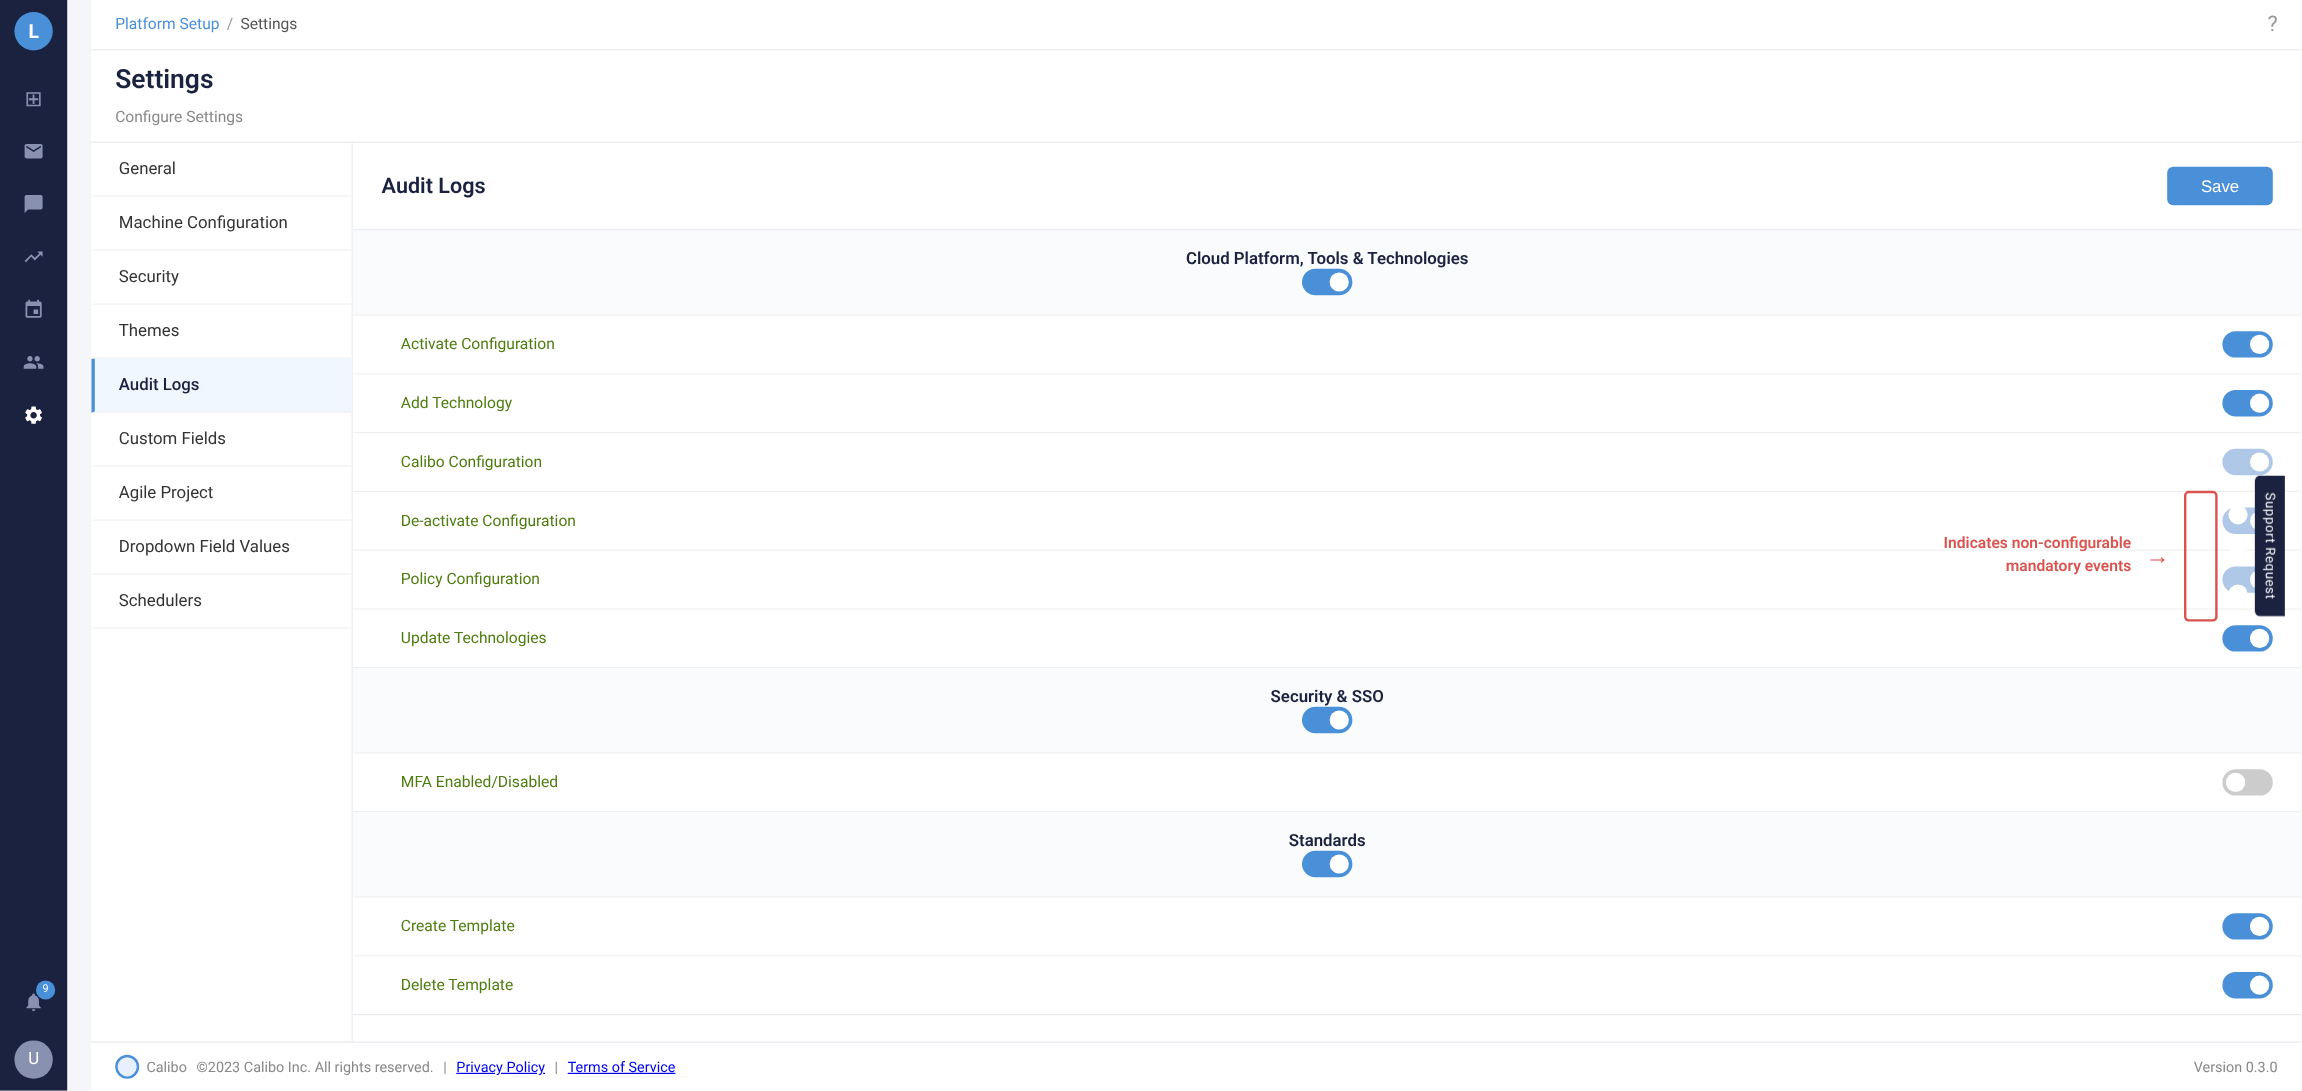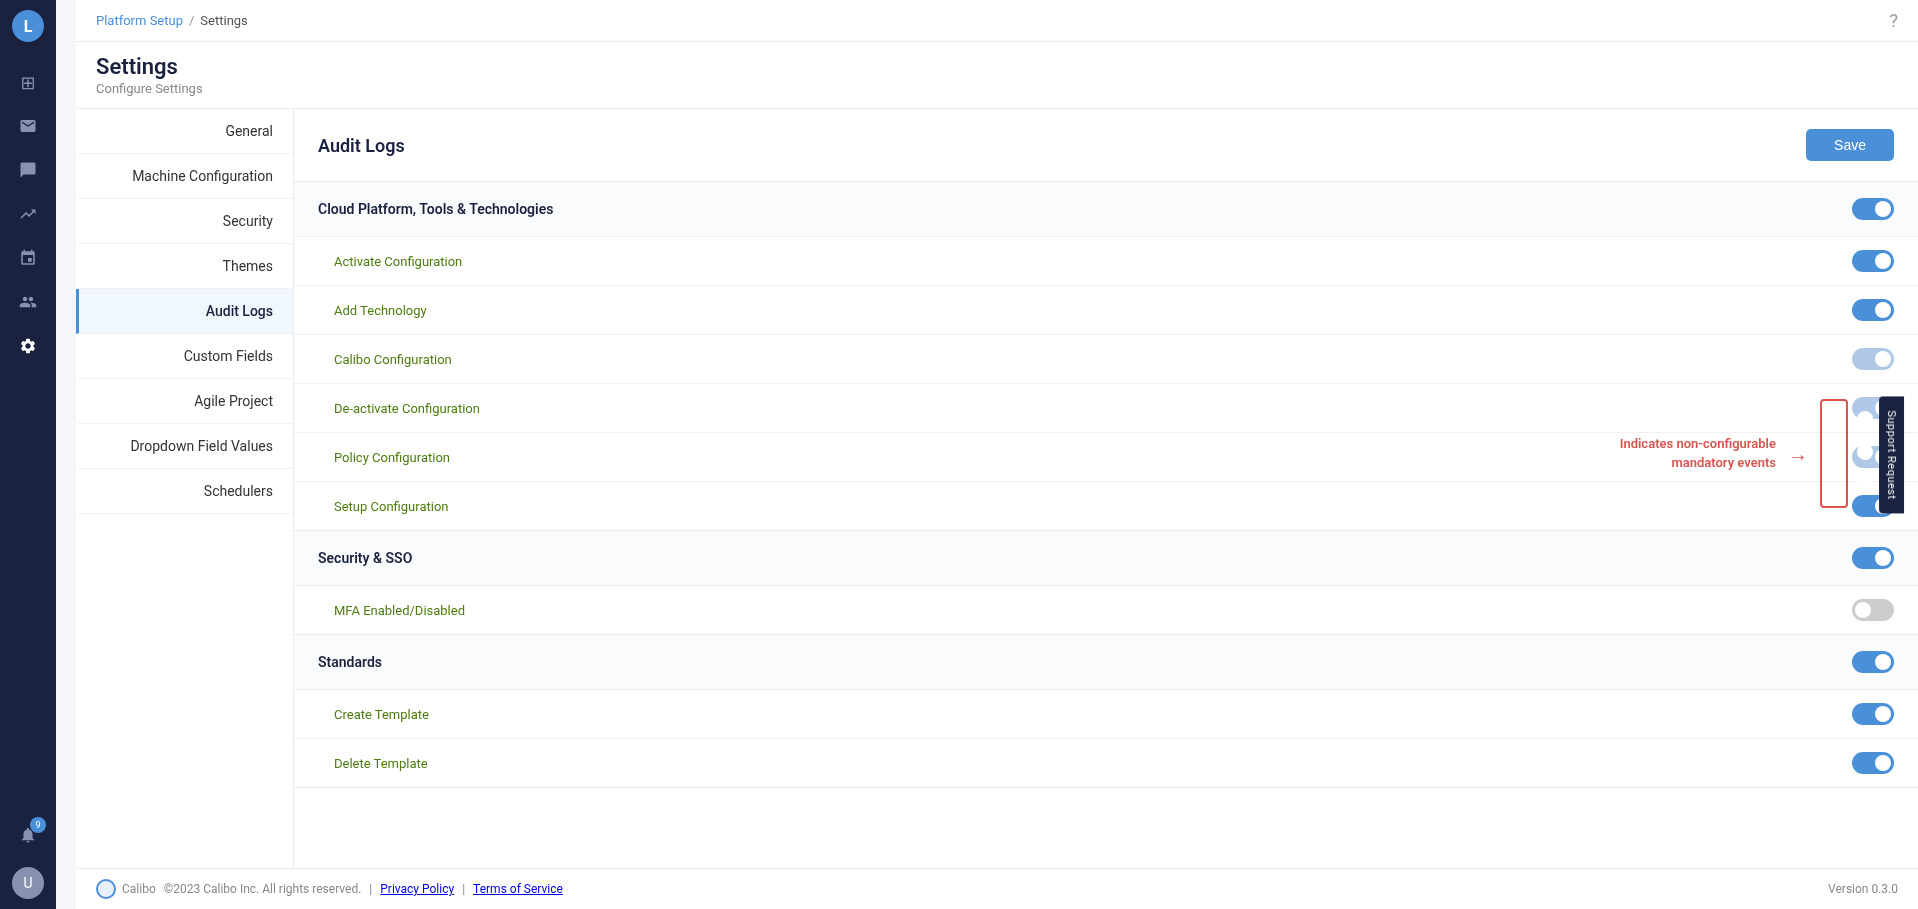--- a/index.html
+++ b/index.html
@@ -121,38 +121,37 @@
       flex-shrink: 0;
     }
     .page-title {
       font-size: 22px;
       font-weight: 600;
       color: #1a2240;
     }
     .page-subtitle {
       font-size: 13px;
       color: #888;
-      margin-top: 2px;
+      margin-top: 12px;
     }
 
     
     .content-layout {
       display: flex;
       flex: 1;
       overflow: hidden;
     }
 
     
     .settings-sidebar {
       width: 218px;
       background: white;
       border-right: 1px solid #e8eaf0;
       overflow-y: auto;
       flex-shrink: 0;
-      text-align: right;
     }
     .sidebar-item {
       padding: 14px 20px;
       font-size: 14px;
       color: #333;
       cursor: pointer;
       border-bottom: 1px solid #f0f0f0;
       border-left: 3px solid transparent;
     }
     .sidebar-item.active {
@@ -199,20 +198,21 @@
     
     .section {
       border-bottom: 1px solid #e8eaf0;
     }
     .section-header {
       display: flex;
       align-items: center;
       justify-content: space-between;
       padding: 16px 24px;
       background: #fafbfc;
+      flex-direction: column;
     }
     .section-title {
       font-size: 14px;
       font-weight: 600;
       color: #1a2240;
     }
     .section-item {
       display: flex;
       align-items: center;
       justify-content: space-between;
@@ -461,21 +461,21 @@
           </label>
         </div>
         <div class="section-item">
           <span class="section-item-label">Policy Configuration</span>
           <label class="toggle disabled-on">
             <input type="checkbox" checked="" disabled="" style="">
             <span class="toggle-slider"></span>
           </label>
         </div>
         <div class="section-item">
-          <span class="section-item-label">Setup Configuration</span>
+          <span class="section-item-label">Update Technologies</span>
           <label class="toggle">
             <input type="checkbox" checked="" style="">
             <span class="toggle-slider"></span>
           </label>
         </div>
       </div>
 
       <div class="section">
         <div class="section-header">
           <span class="section-title">Security &amp; SSO</span>

